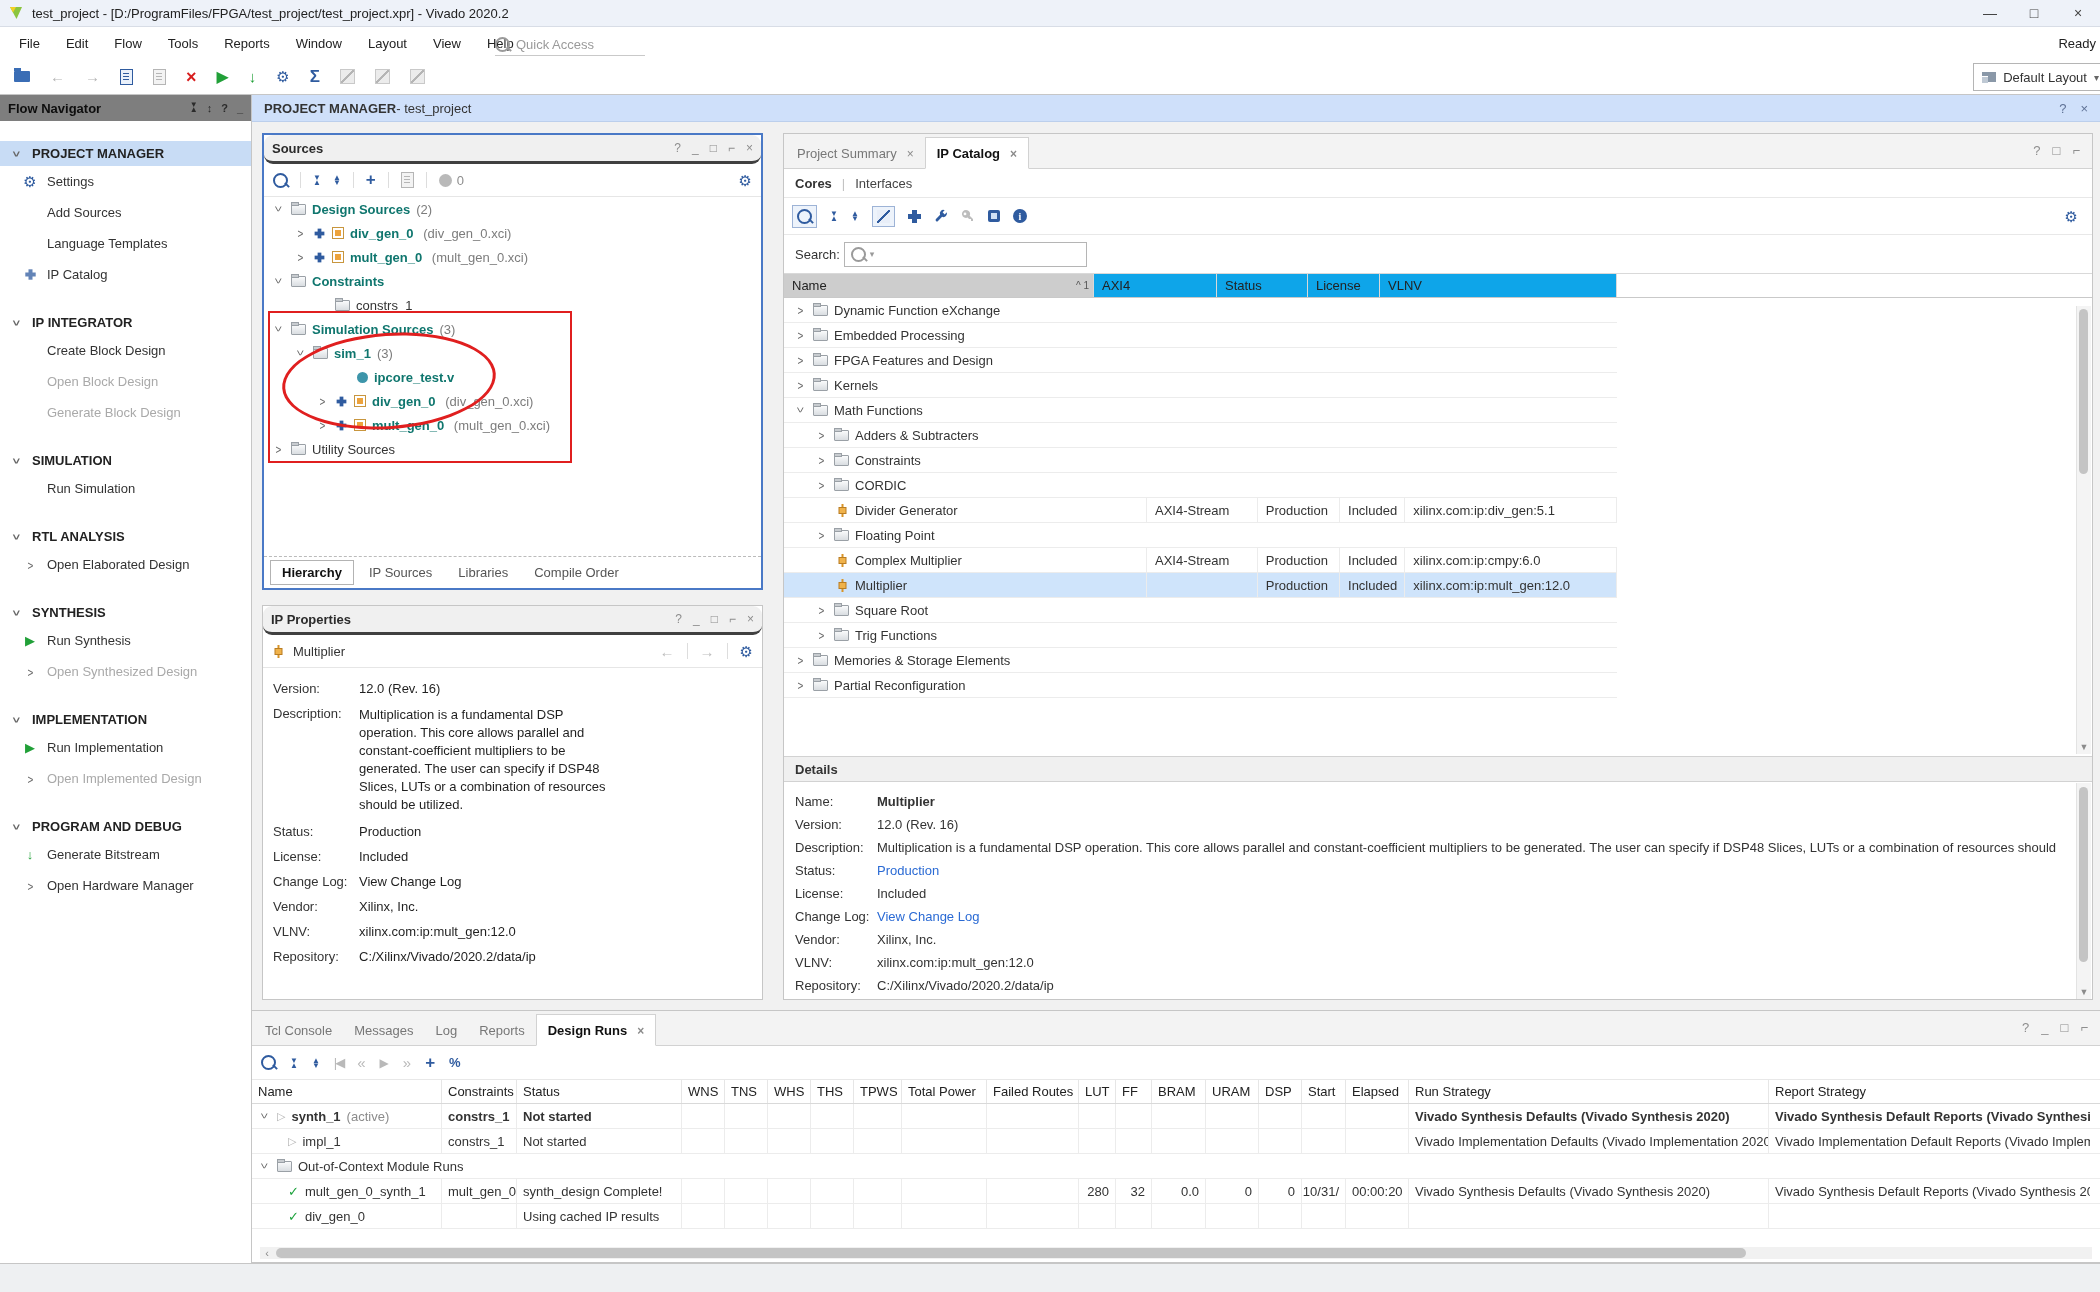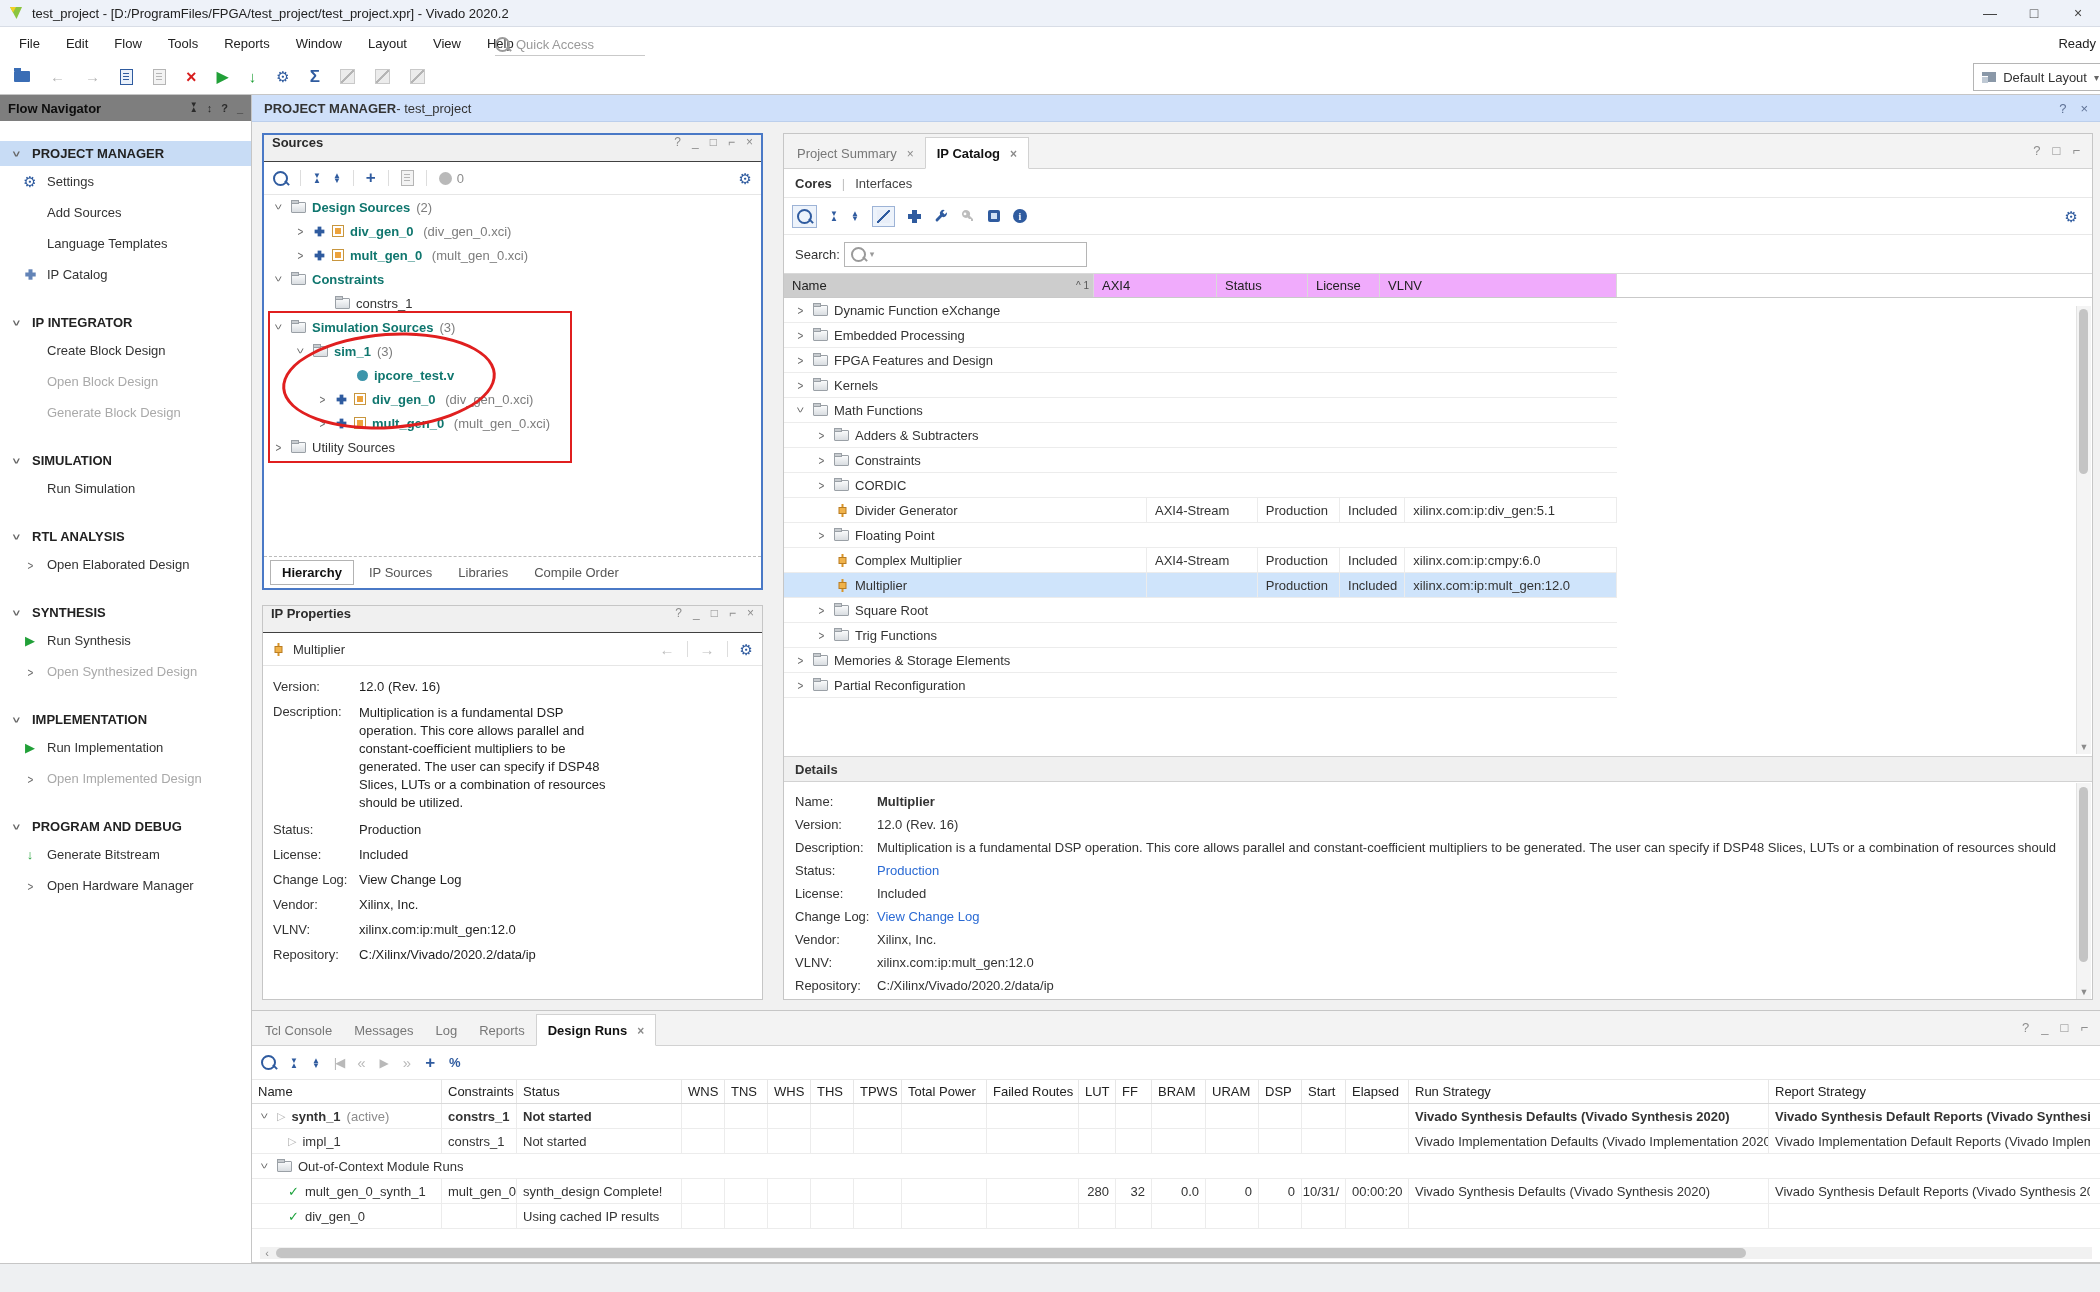--- a/index.html
+++ b/index.html
@@ -61,21 +61,21 @@
   .fn-item .slot{width:16px;display:inline-flex;justify-content:center;flex:none;}
   .fn-item.disabled{color:#a9a9a9;}
   .green{color:#21a038;}
   .gear{color:#2f5b9f;font-size:15px;line-height:1;}
   
   #pmbar{position:absolute;left:252px;top:95px;width:1848px;height:27px;background:#cfe0fa;border-bottom:1px solid #bccfec;
          display:flex;align-items:center;padding:0 12px;box-sizing:border-box;}
   #pmbar .hicons{margin-left:auto;display:flex;gap:14px;color:#5f7296;}
   
   .panel{position:absolute;background:#fff;border:1px solid #c6c6c6;box-sizing:border-box;}
-  .phead{height:26px;background:#f0f0f0;border-bottom:1px solid #404040;display:flex;padding:0 8px;font-weight:bold;color:#2b2b2b;}
+  .phead{height:26px;background:#f0f0f0;border-bottom:3px solid #404040;display:flex;align-items:center;padding:0 8px;font-weight:bold;color:#2b2b2b;border-radius:9px;}
   .phead .hicons{margin-left:auto;display:flex;gap:11px;color:#8d8d8d;font-weight:normal;font-size:12px;}
   .ptool{height:32px;border-bottom:1px solid #e6e6e6;display:flex;align-items:center;padding:0 9px;gap:12px;color:#2f5b9f;}
   
   #sources{left:262px;top:133px;width:501px;height:457px;border:2px solid #4a79c6;}
   .srow{height:24px;display:flex;align-items:center;gap:6px;}
   .nm{font-weight:bold;color:#0f766e;white-space:pre;}
   .sfx{color:#7c7c7c;white-space:pre;}
   .cnt{color:#7c7c7c;}
   .badge0{width:13px;height:13px;border-radius:50%;background:#b9b9b9;display:inline-block;}
   #src-rect{position:absolute;left:4px;top:176px;width:300px;height:148px;border:2px solid #e01f1f;pointer-events:none;}
@@ -100,21 +100,21 @@
   .dtab.active{background:#fff;border:1px solid #d2d2d2;border-bottom:1px solid #fff;margin-bottom:-1px;font-weight:bold;color:#111;}
   .dtab .x{color:#8b8b8b;font-size:12px;}
   .tabstrip .hicons{position:absolute;right:12px;top:9px;display:flex;gap:12px;color:#8d8d8d;}
   .cores-bar{height:28px;display:flex;align-items:center;gap:10px;padding-left:11px;border-bottom:1px solid #e8e8e8;}
   .cores-bar .sep{color:#c2c2c2;}
   .cat-tool{height:36px;display:flex;align-items:center;gap:13px;padding-left:8px;border-bottom:1px solid #e8e8e8;color:#2f5b9f;position:relative;}
   .cat-tool .gear-right{position:absolute;right:14px;}
   .search-row{height:38px;display:flex;align-items:center;gap:4px;padding-left:11px;}
   .search-box{width:243px;height:25px;border:1px solid #b5b5b5;display:flex;align-items:center;gap:4px;padding-left:6px;color:#9a9a9a;box-sizing:border-box;}
   .cat-head{height:25px;display:flex;border-top:1px solid #d9d9d9;border-bottom:1px solid #c9c9c9;box-sizing:border-box;}
-  .cat-head .hc{display:flex;align-items:center;padding-left:8px;background:#f0abfc;border-right:1px solid #d9d9d9;box-sizing:border-box;color:#222;}
+  .cat-head .hc{display:flex;align-items:center;padding-left:8px;background:#0ea5e9;border-right:1px solid #d9d9d9;box-sizing:border-box;color:#222;}
   .cat-head .hc.first{background:#cdcdcd;justify-content:space-between;padding-right:4px;}
   .sortind{font-size:10px;color:#555;}
   .crow{height:25px;display:flex;align-items:center;border-bottom:1px solid #ececec;box-sizing:border-box;width:833px;}
   .crow.selected{background:#cfe4fb;}
   .crow .cell{height:100%;display:flex;align-items:center;padding-left:8px;box-sizing:border-box;border-left:1px solid #ececec;}
   .crow .name-cell{border-left:none;flex:none;display:flex;align-items:center;gap:6px;}
   .details-block{position:absolute;left:0;top:622px;width:1308px;height:243px;overflow:hidden;background:#fff;}
   .details-head{height:26px;background:#f0f0f0;border-top:1px solid #d2d2d2;border-bottom:1px solid #d2d2d2;display:flex;align-items:center;padding-left:11px;font-weight:bold;box-sizing:border-box;}
   .dfld{display:flex;margin-bottom:8px;padding-left:11px;}
   .dfld .lbl{width:82px;flex:none;}

